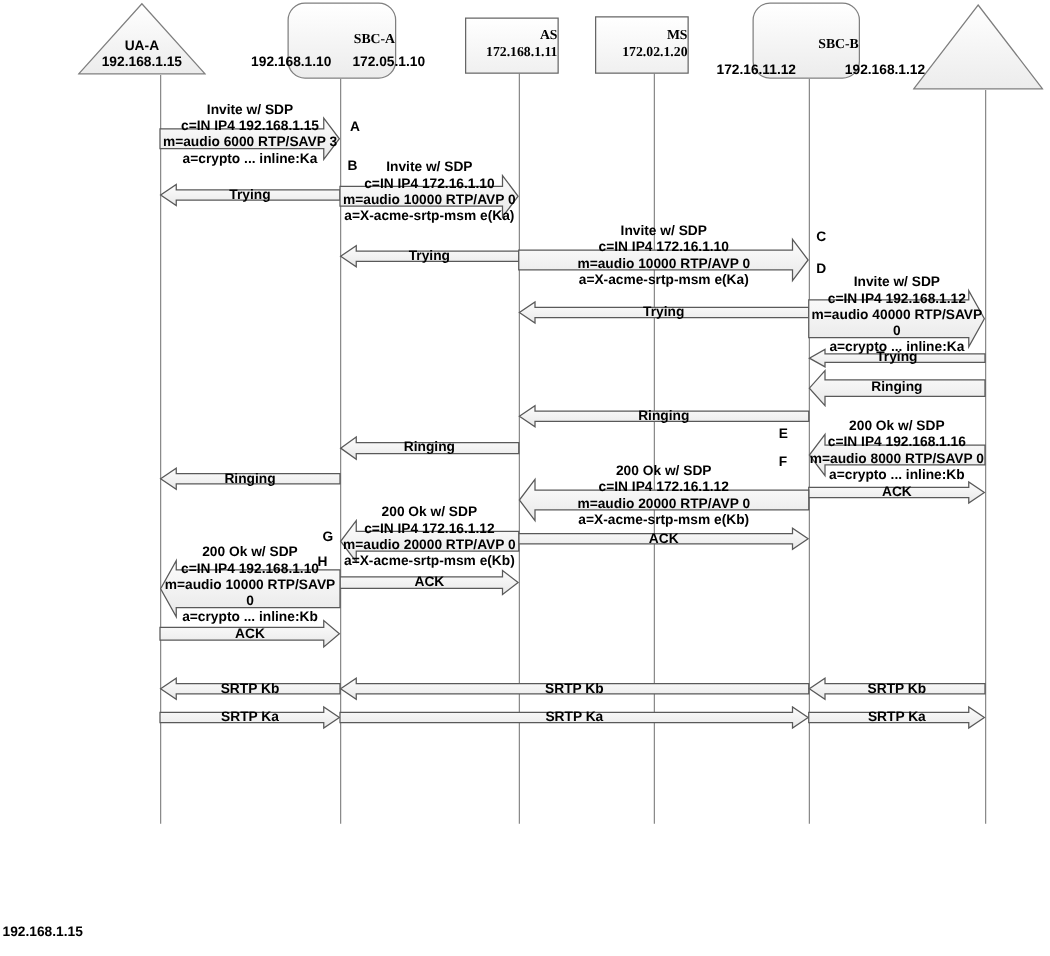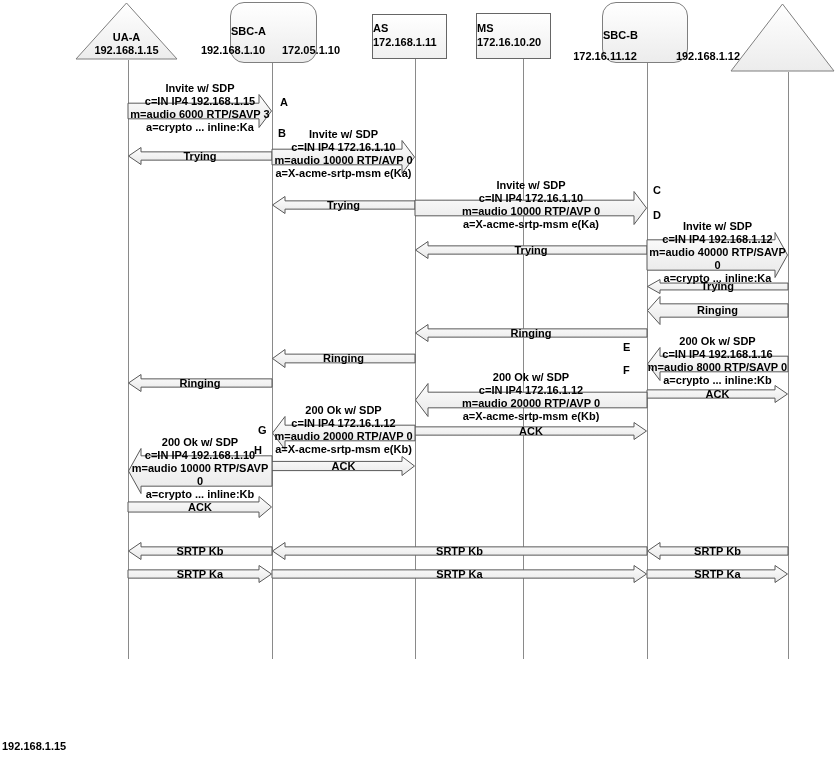--- a/index.html
+++ b/index.html
@@ -13,21 +13,21 @@
   .ent{position:absolute;}
   .roundbox{
     border:1px solid #7f7f7f;border-radius:14px;
     background:linear-gradient(180deg,#ffffff 0%,#ececec 100%);
     box-sizing:border-box;
   }
   .sqbox{
     border:1px solid #666;background:linear-gradient(180deg,#ffffff 0%,#f0f0f0 100%);
     box-sizing:border-box;text-align:center;
   }
-  .entlabel{position:absolute;left:0;right:0;text-align:left;}
+  .entlabel{position:absolute;left:0;right:0;text-align:right;font-family:Liberation Serif, serif;}
   .trishape{fill:url(#egrad);stroke:#7f7f7f;stroke-width:1;}
   .trilabels{position:absolute;left:0;right:0;bottom:3px;text-align:center;line-height:13px;}
   .iplabel{position:absolute;text-align:center;white-space:nowrap;}
   
   .msg{position:absolute;}
   .arr{position:absolute;left:0;right:0;z-index:1;}
   .arr svg{position:absolute;left:0;top:0;overflow:visible;display:block;}
   .lines{position:absolute;left:0;top:0;right:0;bottom:0;text-align:center;z-index:2;}
   .ln{height:13px;line-height:13px;white-space:nowrap;}
   .msg.single .lines{display:flex;align-items:center;justify-content:center;}
@@ -50,21 +50,21 @@
   </defs>
 </svg>
 
 <div class="lifeline" style="left:128px;top:60px;height:599px"></div>
 <div class="lifeline" style="left:272px;top:63px;height:596px"></div>
 <div class="lifeline" style="left:415px;top:59px;height:600px"></div>
 <div class="lifeline" style="left:523px;top:59px;height:600px"></div>
 <div class="lifeline" style="left:647px;top:63px;height:596px"></div>
 <div class="lifeline" style="left:788px;top:72px;height:587px"></div>
 
-<div class="ent" style="left:75px;top:2px;width:103px;height:58px">
+<div class="ent" style="left:62px;top:2px;width:103px;height:58px">
   <svg width="103" height="58" viewBox="0 0 103 58">
       <polygon class="trishape" points="51.5,1 102,57 1,57"></polygon>
     </svg>
   <div class="trilabels">
     <div>UA-A</div>
     <div>192.168.1.15</div>
   </div>
 </div>
 
 <div class="ent roundbox" style="left:230px;top:2px;width:87px;height:61px">
@@ -73,21 +73,21 @@
 <div class="iplabel" style="left:193px;top:44px;width:80px">192.168.1.10</div>
 <div class="iplabel" style="left:271px;top:44px;width:80px">172.05.1.10</div>
 
 <div class="ent sqbox" style="left:372px;top:14px;width:75px;height:45px">
   <div class="entlabel" style="top:7px">AS</div>
   <div class="entlabel" style="top:21px">172.168.1.11</div>
 </div>
 
 <div class="ent sqbox" style="left:476px;top:13px;width:75px;height:46px">
   <div class="entlabel" style="top:8px">MS</div>
-  <div class="entlabel" style="top:22px">172.16.10.20</div>
+  <div class="entlabel" style="top:22px">172.02.1.20</div>
 </div>
 
 <div class="ent roundbox" style="left:602px;top:2px;width:86px;height:61px">
   <div class="entlabel" style="top:26px">SBC-B</div>
 </div>
 <div class="iplabel" style="left:565px;top:50px;width:80px">172.16.11.12</div>
 <div class="iplabel" style="left:668px;top:50px;width:80px">192.168.1.12</div>
 
 <div class="ent" style="left:730px;top:3px;width:105px;height:69px">
   <svg width="105" height="69" viewBox="0 0 105 69">

